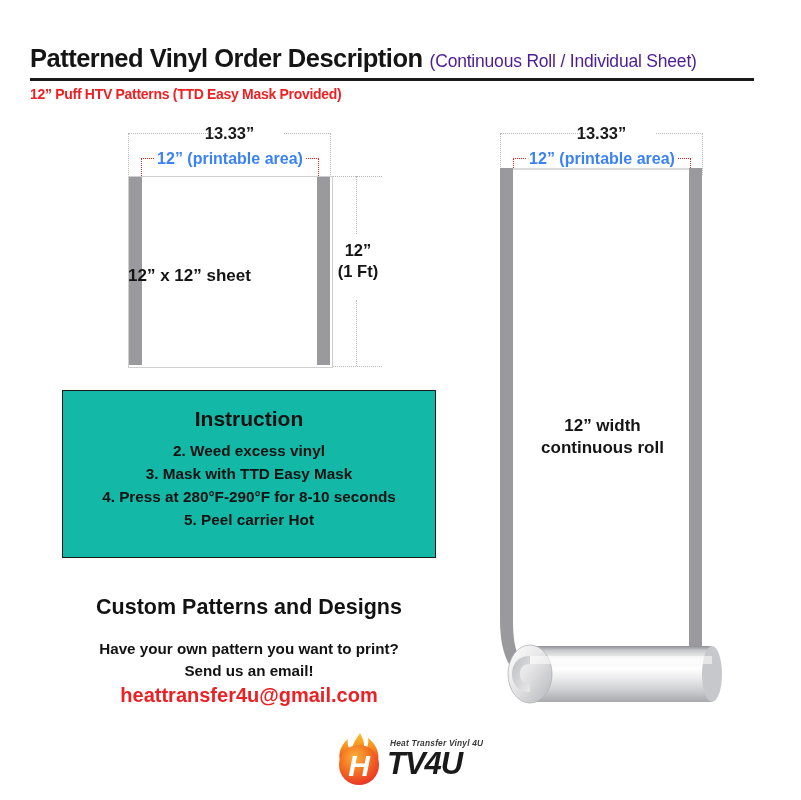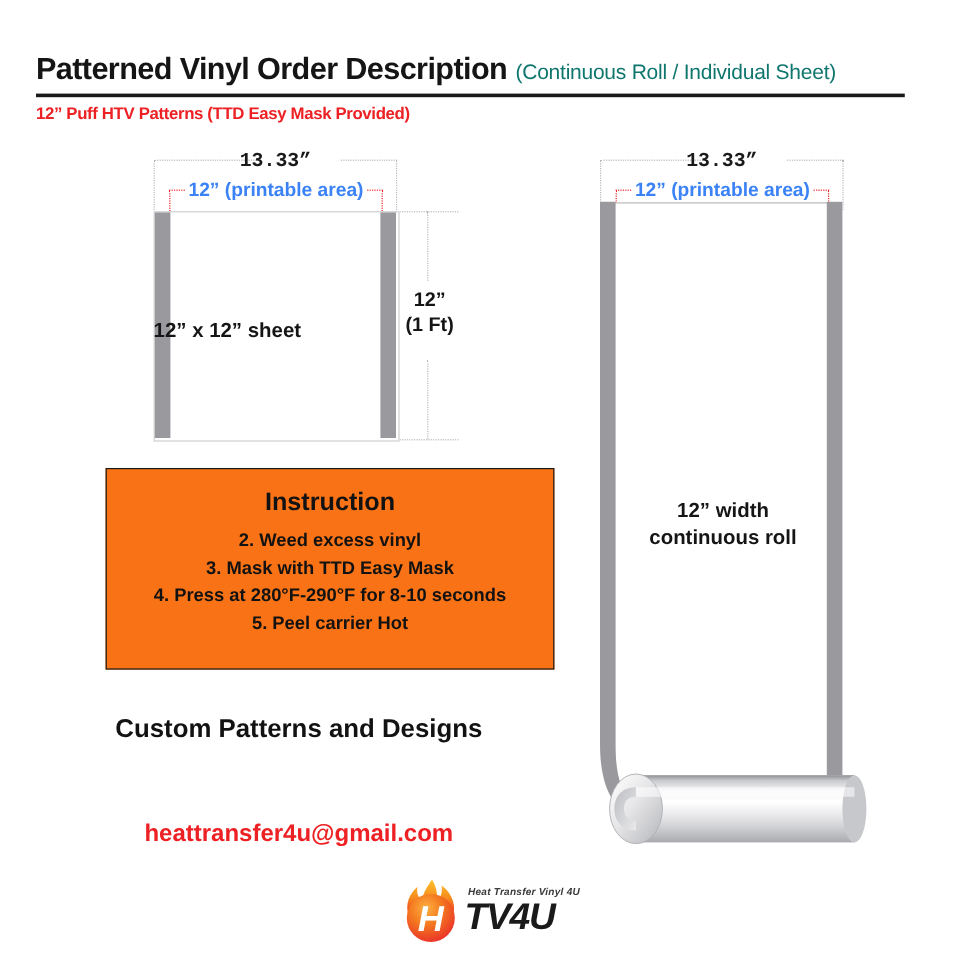--- a/index.html
+++ b/index.html
@@ -34,21 +34,21 @@
   }
   .title-main {
     font-size: 25.5px;
     font-weight: bold;
     color: #151515;
     letter-spacing: -0.5px;
   }
   .title-sub {
     font-size: 17.5px;
     font-weight: normal;
-    color: #0f766e;
+    color: #4c1d95;
     margin-left: 7px;
     letter-spacing: -0.2px;
   }
   .header-rule {
     position: absolute;
     left: 30px;
     top: 78px;
     width: 741px;
     height: 2.5px;
     background: #1a1a1a;
@@ -67,21 +67,20 @@
   
   .dim-label {
     position: absolute;
     font-weight: bold;
     white-space: nowrap;
     text-align: center;
   }
   .dim-black {
     color: #1a1a1a;
     font-size: 16.5px;
-    font-family: Liberation Mono, monospace;
   }
   .dim-red {
     color: #3b82f6;
     font-size: 16px;
   }
   .dot-h {
     position: absolute;
     height: 0;
     border-top: 1.4px dotted #b9b9b9;
   }
@@ -129,23 +128,22 @@
   }
 
   
   .instr-box {
     position: absolute;
     left: 62px;
     top: 390px;
     width: 374px;
     height: 168px;
     border: 1.6px solid #1a1a1a;
-    background: #f97316;
+    background: #14b8a6;
     box-sizing: border-box;
-    margin-left: 26px;
   }
   .instr-title {
     margin-top: 16px;
     text-align: center;
     font-size: 21px;
     font-weight: bold;
     color: #121212;
   }
   .instr-list {
     margin: 8px 0 0 0;
@@ -344,20 +342,24 @@
     <div class="instr-title">Instruction</div>
     <ul class="instr-list">
       <li>2. Weed excess vinyl</li>
       <li>3. Mask with TTD Easy Mask</li>
       <li>4. Press at 280°F-290°F for 8-10 seconds</li>
       <li>5. Peel carrier Hot</li>
     </ul>
   </div>
 
   <div class="custom-head">Custom Patterns and Designs</div>
+  <div class="custom-sub">
+    <div>Have your own pattern you want to print?</div>
+    <div>Send us an email!</div>
+  </div>
   <div class="custom-email">heattransfer4u@gmail.com</div>
 
   <div class="logo-wrap">
     <svg style="position:absolute; left:0; top:0;" width="58" height="58" viewBox="0 0 58 58">
       <defs>
         <radialGradient id="flameBall" cx="40%" cy="30%" r="80%">
           <stop offset="0%" stop-color="#fcb040"></stop>
           <stop offset="42%" stop-color="#f47920"></stop>
           <stop offset="100%" stop-color="#e8252a"></stop>
         </radialGradient>

